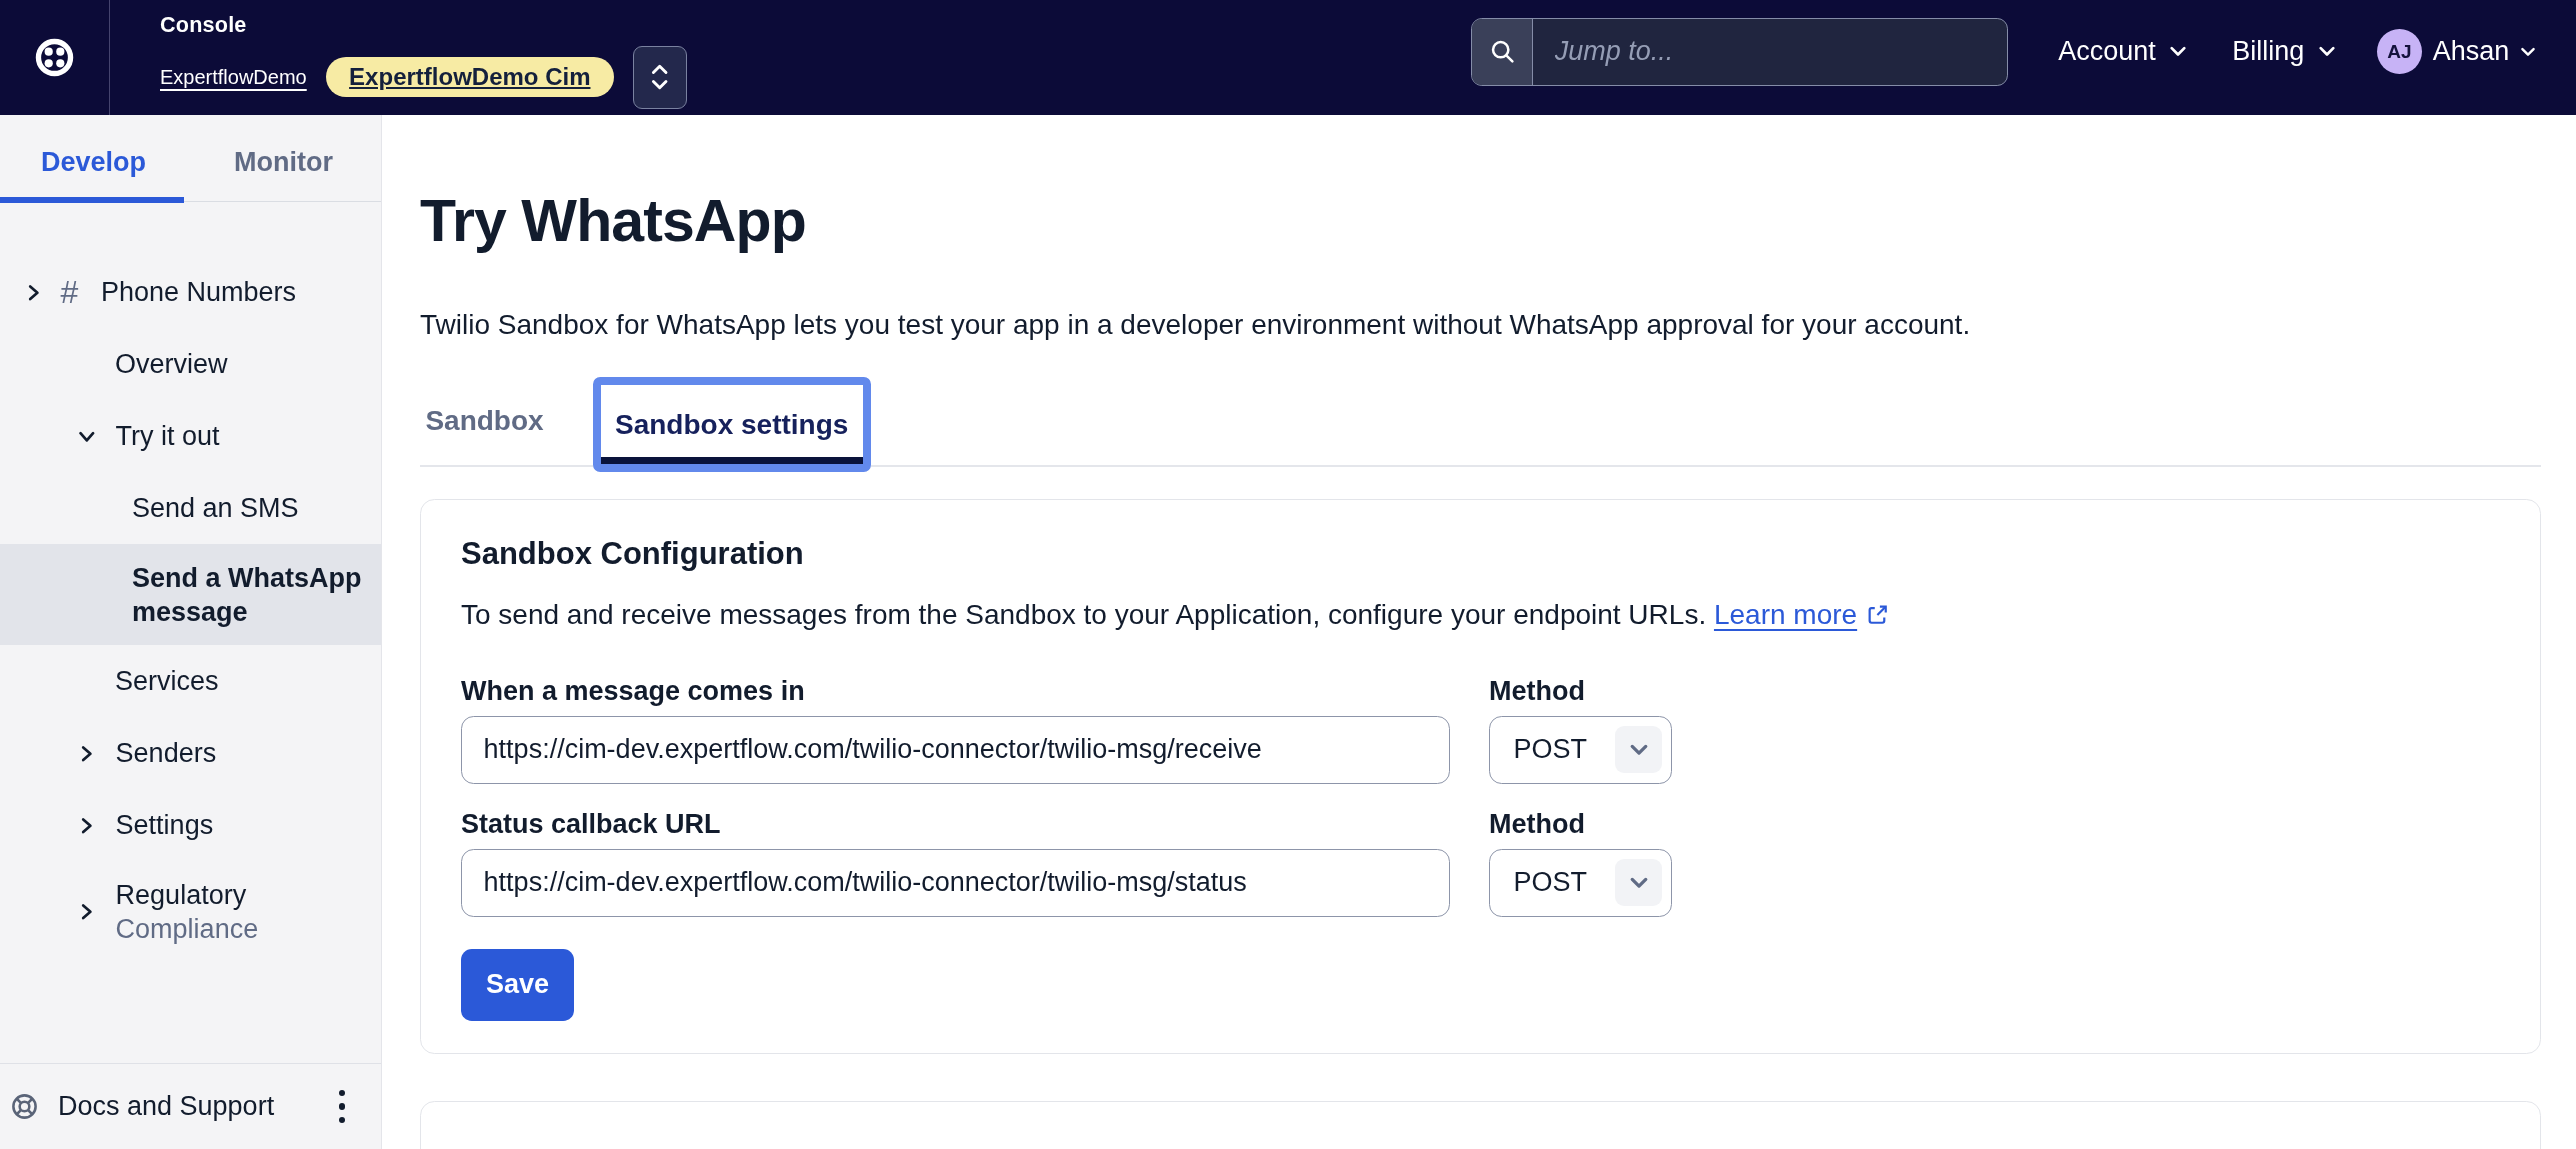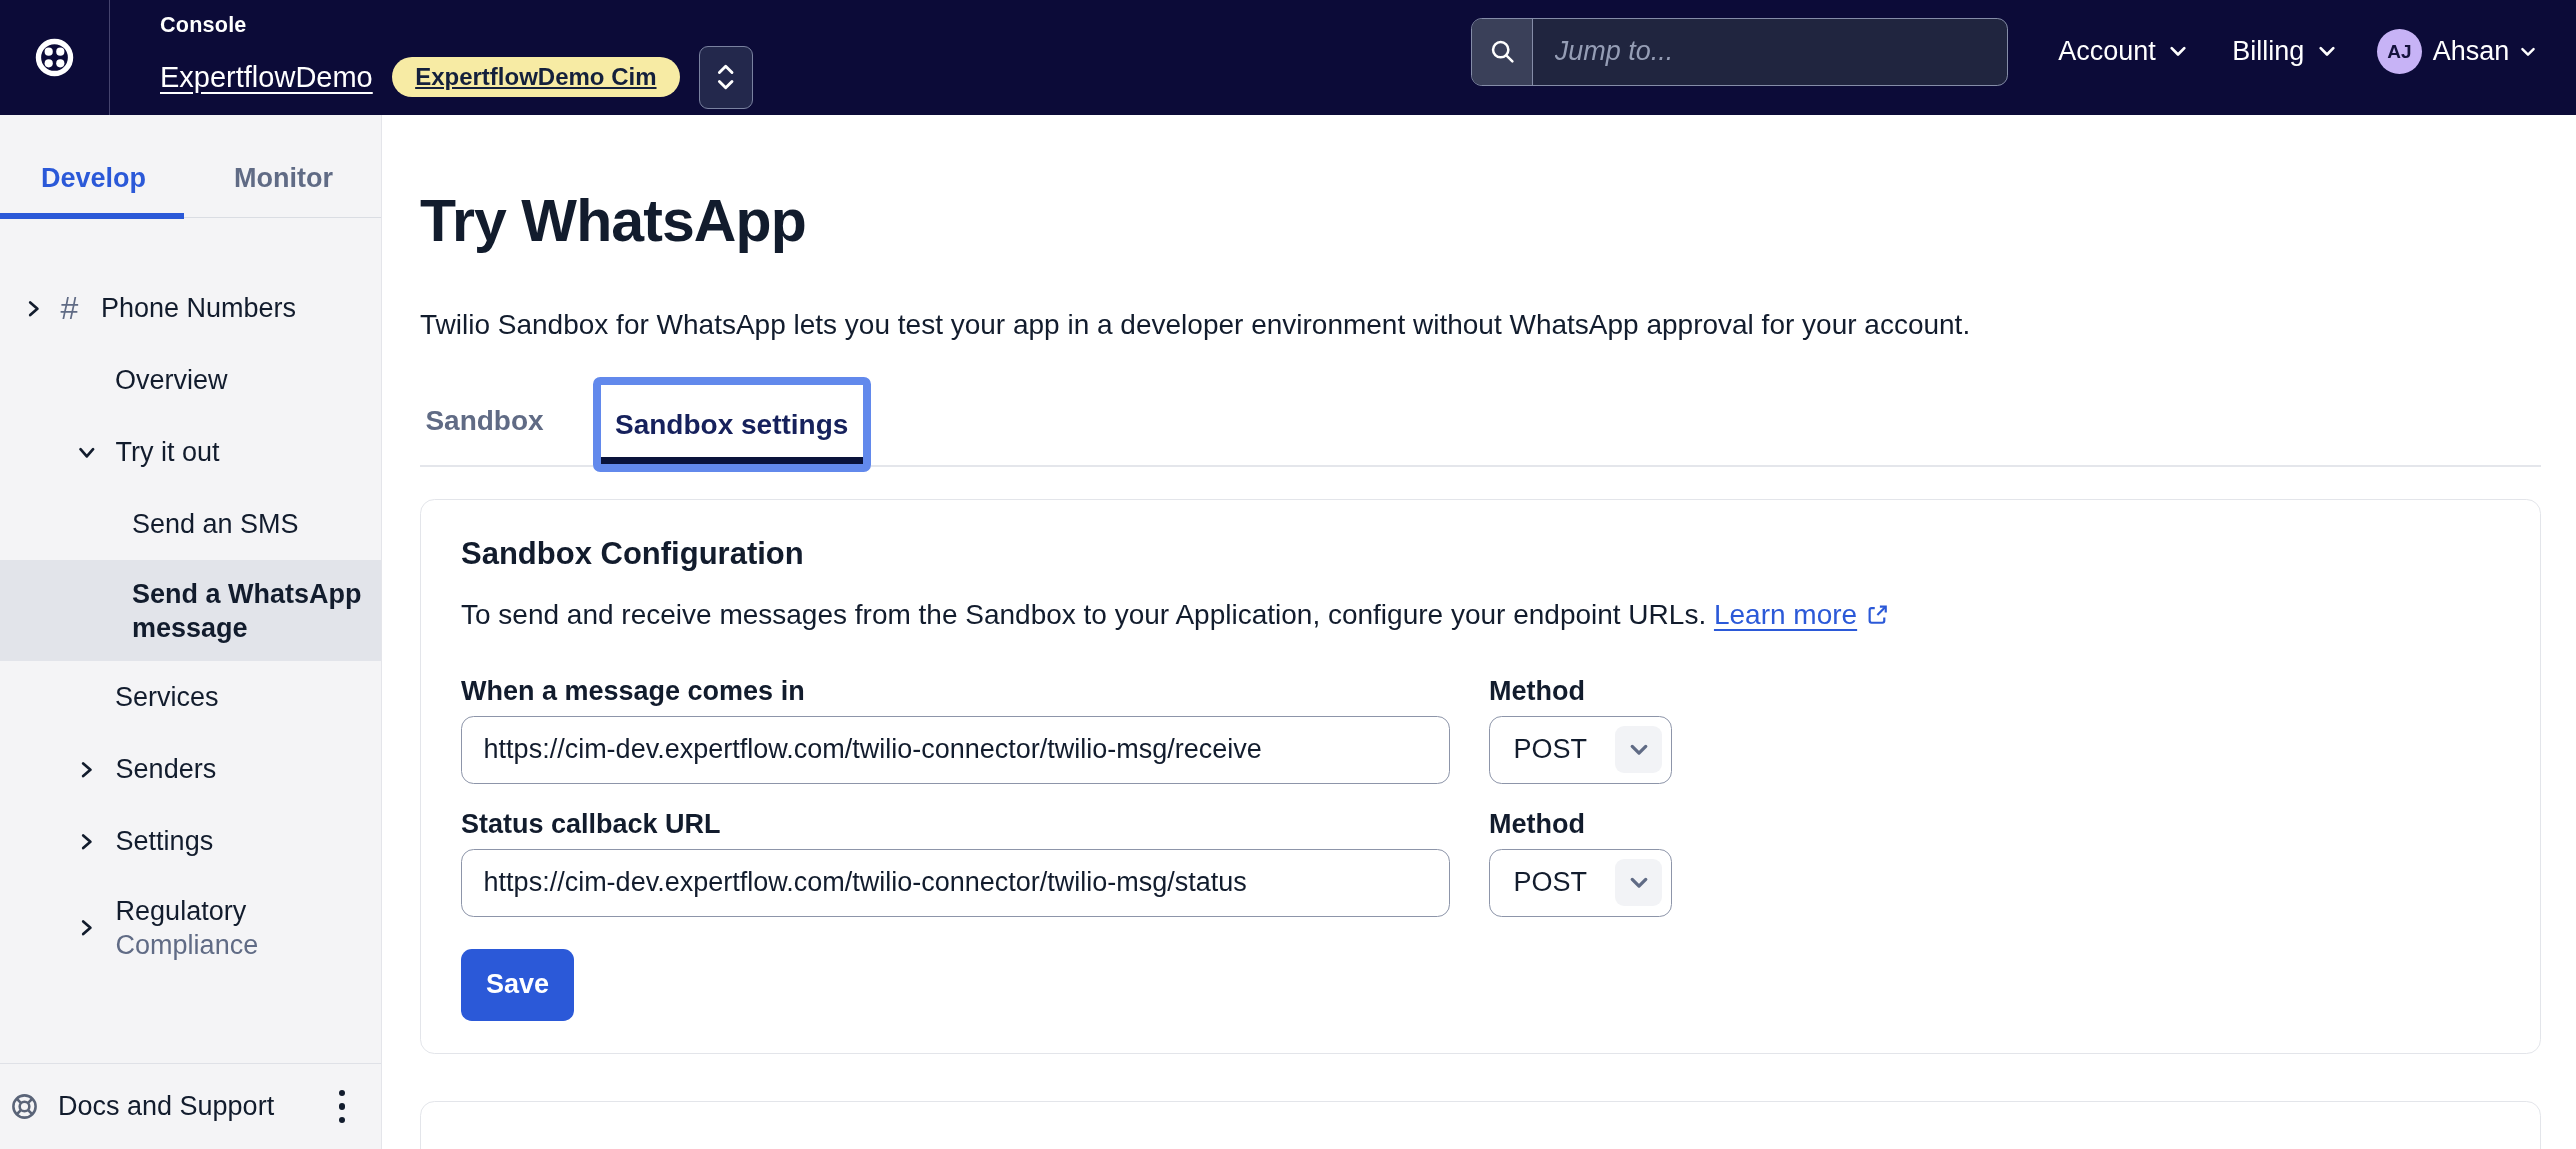--- a/index.html
+++ b/index.html
@@ -5,37 +5,37 @@
   * { margin:0; padding:0; box-sizing:border-box; }
   html,body { width:2576px; height:1149px; overflow:hidden; }
   body { font-family:"Liberation Sans","DejaVu Sans",sans-serif; background:#fff; position:relative; color:#121C2D; }
 
   
   .topbar { position:absolute; top:0; left:0; width:2576px; height:115px; background:#0C0B38; display:flex; z-index:10; }
   .logo-box { width:110px; height:115px; border-right:1.8px solid #45446E; display:flex; align-items:center; justify-content:center; flex:none; }
   .brand-col { margin-left:50px; padding-top:11.7px; }
   .console-label { color:#fff; font-size:21.6px; font-weight:700; letter-spacing:0.2px; }
   .brand-row { display:flex; align-items:center; margin-top:8px; gap:19px; }
-  .account-link { color:#fff; font-size:29px; font-weight:500; text-decoration:underline; text-underline-offset:4.5px; cursor:pointer; }
+  .account-link { color:#fff; font-size:20px; font-weight:500; text-decoration:underline; text-underline-offset:4.5px; cursor:pointer; }
   .env-badge { background:#F7EBA4; color:#14203C; font-size:24px; font-weight:700; text-decoration:underline; padding:6.3px 23.4px; border-radius:900px; cursor:pointer; white-space:nowrap; }
   .switcher { width:54px; height:63px; border:1.8px solid #7A82A0; border-radius:9px; background:#23284C; display:flex; flex-direction:column; align-items:center; justify-content:center; cursor:pointer; }
   .top-right { position:absolute; right:40px; top:0; height:103px; display:flex; align-items:center; }
   .searchbox { width:537px; height:68px; border:1.8px solid #858DA8; border-radius:10.8px; display:flex; overflow:hidden; background:#20253F; }
   .search-btn { width:61px; background:#3A4059; border-right:1.8px solid #858DA8; display:flex; align-items:center; justify-content:center; cursor:pointer; flex:none; }
   .search-input { flex:1; background:transparent; border:0; outline:none; color:#E6E8F0; font-size:27px; font-style:italic; padding:0 21.6px; font-family:inherit; }
   .search-input::placeholder { color:#959DB5; font-style:italic; }
   .menu-item { display:flex; align-items:center; gap:13.5px; color:#fff; font-size:27px; font-weight:500; margin-left:50px; cursor:pointer; }
   .menu-item + .menu-item { margin-left:45px; }
   .user-menu { display:flex; align-items:center; margin-left:41px; gap:10.8px; cursor:pointer; }
   .avatar { width:45px; height:45px; border-radius:50%; background:#C7B3F6; color:#14123C; font-size:19px; font-weight:700; display:flex; align-items:center; justify-content:center; flex:none; }
   .user-name { color:#fff; font-size:27px; font-weight:500; }
 
   
   .sidebar { position:absolute; top:115px; left:0; bottom:0; width:382px; background:#F4F4F6; border-right:1.8px solid #E4E5EA; }
-  .side-tabs-wrap { padding-top:48px; border-bottom:1.8px solid #DADDE3; position:relative; display:flex; }
+  .side-tabs-wrap { padding-top:32px; border-bottom:1.8px solid #DADDE3; position:relative; display:flex; }
   .side-tab { font-size:27px; font-weight:700; padding-bottom:23.4px; cursor:pointer; }
   .side-tab.develop { margin-left:41px; color:#2B59D8; }
   .side-tab.monitor { margin-left:88px; color:#606B85; }
   .side-tabs-wrap::after { content:""; position:absolute; left:0; bottom:-1.8px; width:184px; height:6.3px; background:#2B59D8; }
   .nav { margin-top:54px; }
   .nav-row { display:flex; align-items:center; height:72px; font-size:27px; color:#121C2D; cursor:pointer; }
   .nav-row .chev { width:21.6px; height:21.6px; flex:none; margin-right:9px; color:#121C2D; }
   .nav-row .nav-icon { width:31px; margin-right:16px; display:flex; justify-content:center; align-items:center; flex:none; }
   .lvl1 { padding-left:23.4px; }
   .lvl2c { padding-left:76px; }

